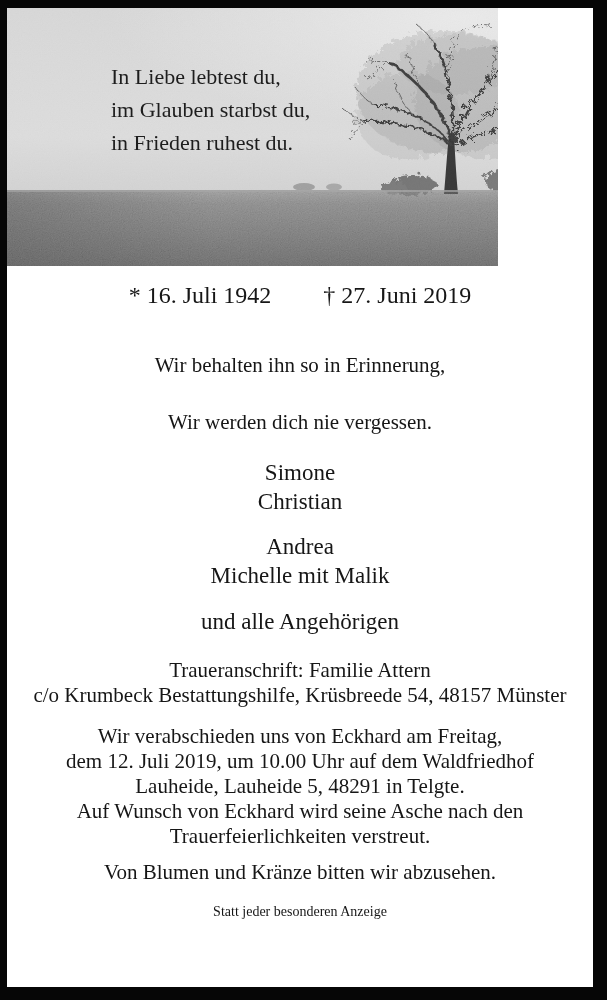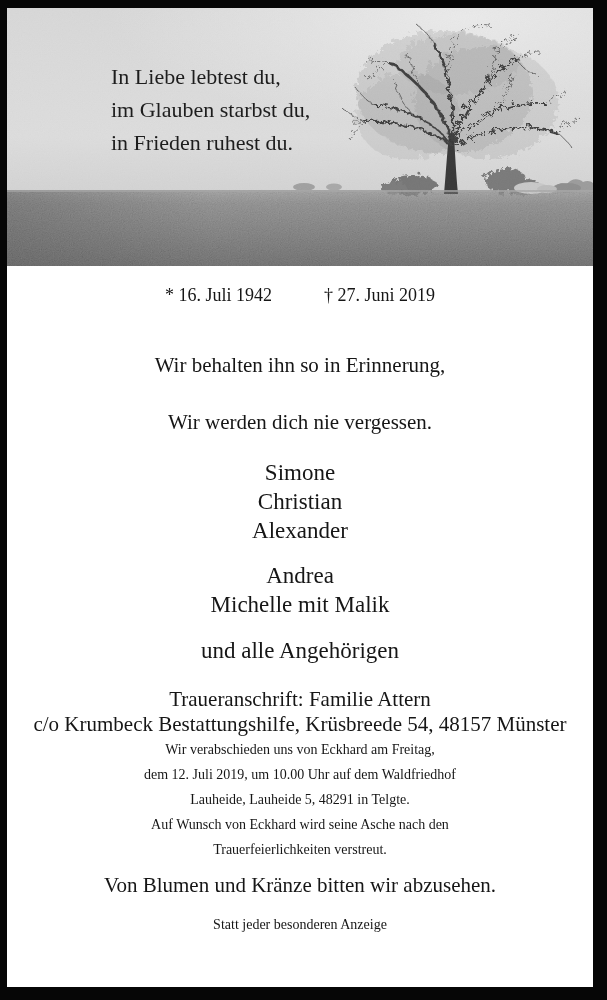--- a/index.html
+++ b/index.html
@@ -11,21 +11,21 @@
     background: #ffffff;
     border-style: solid;
     border-color: #060606;
     border-width: 8px 14px 13px 7px;
     font-family: "Liberation Serif", "DejaVu Serif", serif;
     color: #161616;
     overflow: hidden;
   }
   .photo {
     position: relative;
-    width: 586px;
+    width: 491px;
     height: 258px;
     background: #dcdcdc;
     overflow: hidden;
   }
   .photo svg { display: block; width: 586px; height: 258px; }
   .epitaph {
     position: absolute;
     left: 104px;
     top: 52px;
     font-size: 22px;
@@ -41,33 +41,33 @@
     font-size: 54px;
     line-height: 58px;
     color: #f8f8f8;
     letter-spacing: 1px;
     text-shadow: 0 0 2px rgba(90,90,90,.55);
     white-space: nowrap;
   }
   .content { text-align: center; }
   .dates {
     margin-top: 16px;
-    font-size: 18px;
+    font-size: 24px;
     line-height: 26px;
     display: flex;
     justify-content: center;
     gap: 52px;
   }
   .remembrance { margin-top: 44px; font-size: 21px; line-height: 26px; }
   .farewell    { margin-top: 31px; font-size: 21px; line-height: 27px; }
   .mourners-1  { margin-top: 22px; font-size: 23px; line-height: 29px; }
   .mourners-2  { margin-top: 16px; font-size: 23px; line-height: 29px; }
   .mourners-all{ margin-top: 18px; font-size: 23px; line-height: 28px; }
   .address     { margin-top: 22px; font-size: 21px; line-height: 25px; font-family: Liberation Serif, serif; }
-  .funeral     { font-size: 14px; line-height: 25px; }
+  .funeral     { margin-top: 16px; font-size: 21px; line-height: 25px; }
   .flowers     { margin-top: 10px; font-size: 21px; line-height: 26px; }
   .closing     { margin-top: 14px; font-size: 14px; line-height: 26px; }
 </style>
 </head>
 <body>
 
 <div class="ad">
 
   <div class="photo">
     <svg viewBox="0 0 586 258" preserveAspectRatio="none">
@@ -189,21 +189,20 @@
 
     <div class="remembrance">
       <div>Wir behalten ihn so in Erinnerung,</div>
     </div>
 
     <div class="farewell">Wir werden dich nie vergessen.</div>
 
     <div class="mourners-1">
       <div>Simone</div>
       <div>Christian</div>
-      <div>Alexander</div>
     </div>
 
     <div class="mourners-2">
       <div>Andrea</div>
       <div>Michelle mit Malik</div>
     </div>
 
     <div class="mourners-all">und alle Angehörigen</div>
 
     <div class="address">

